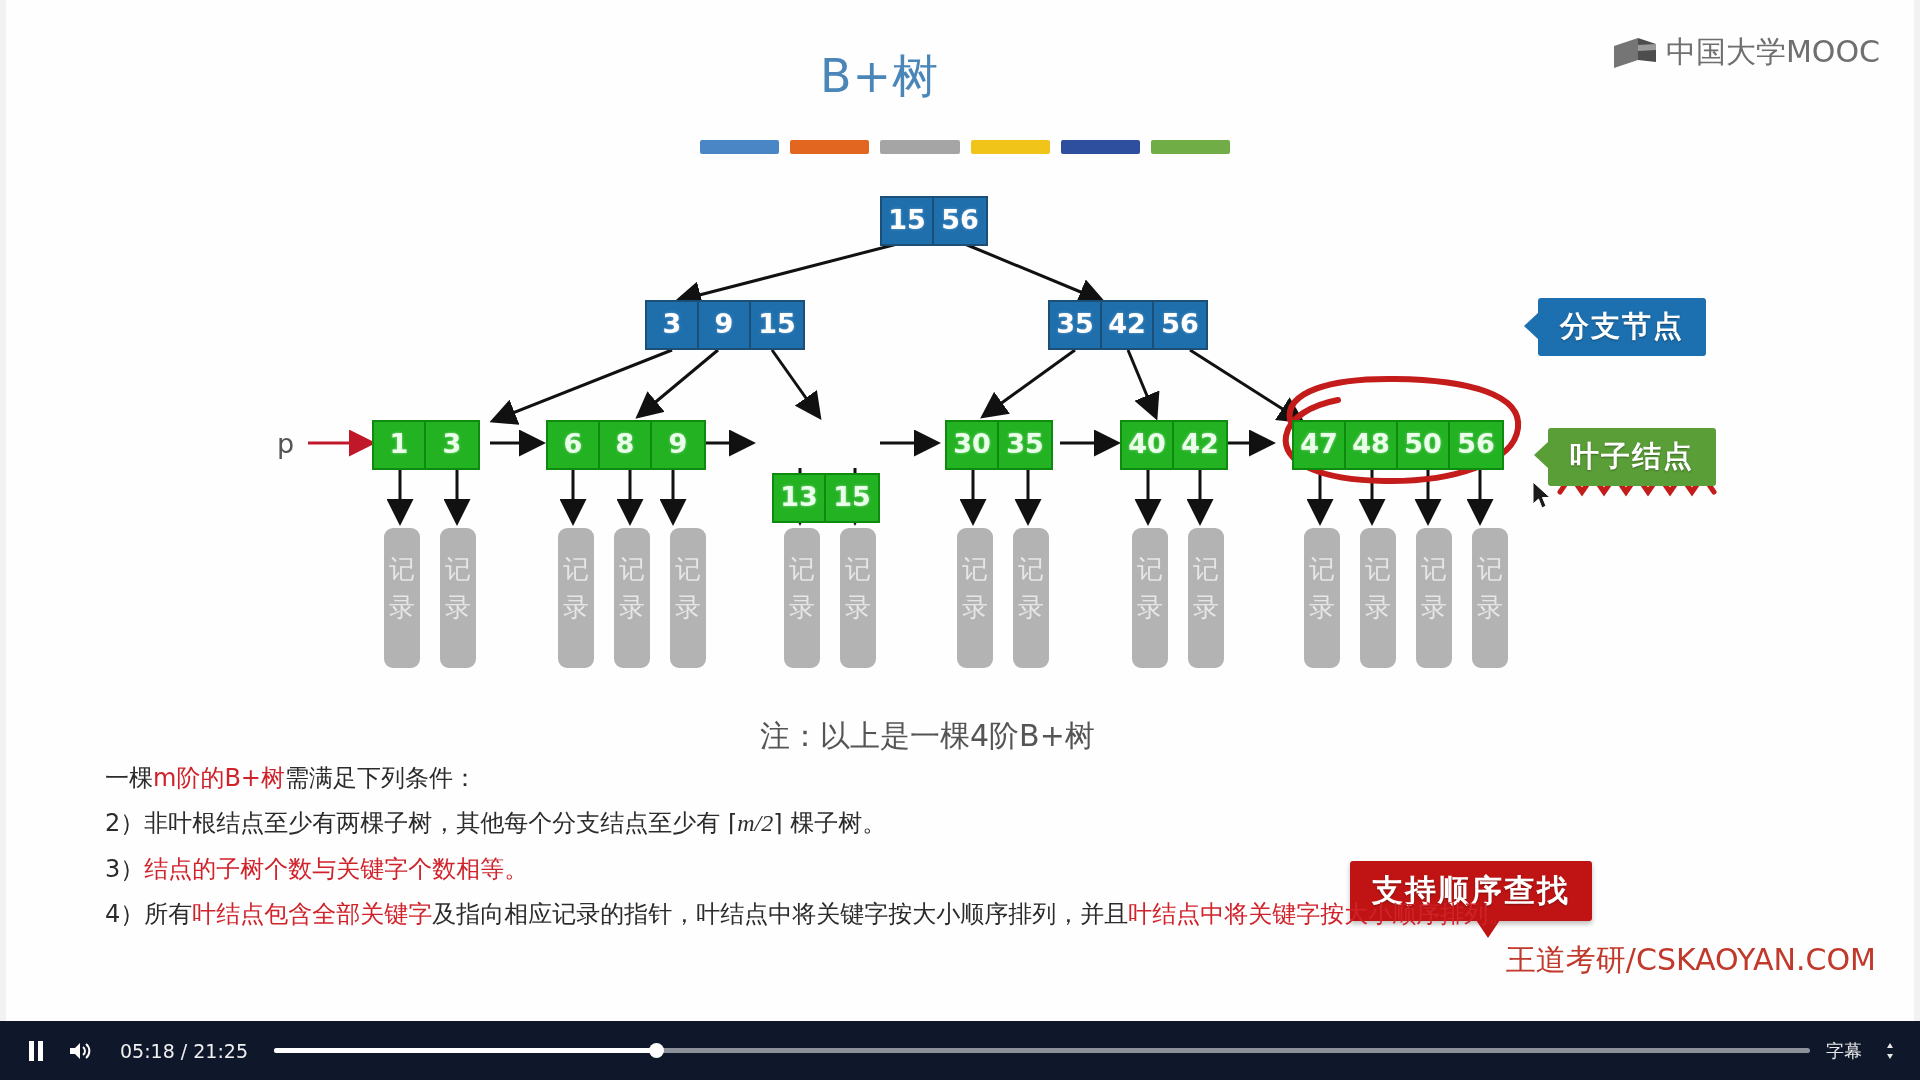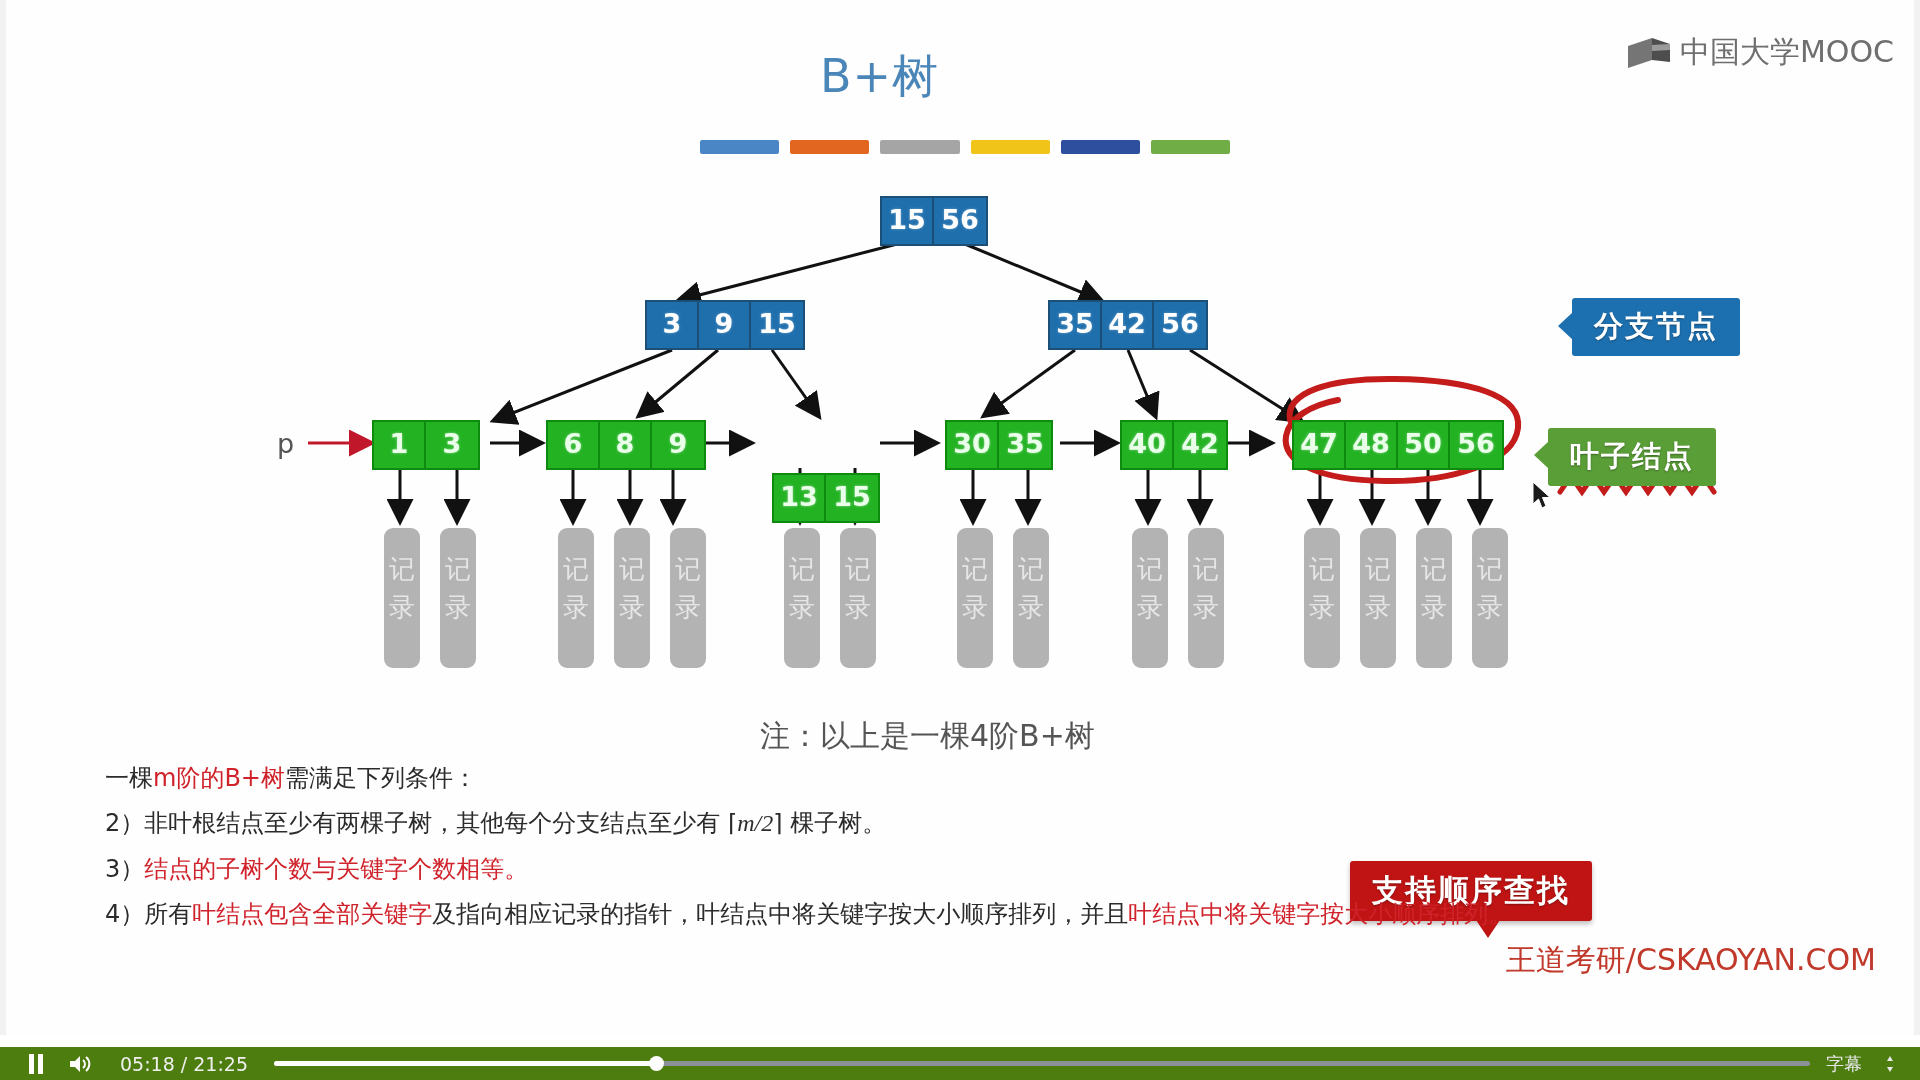--- a/index.html
+++ b/index.html
@@ -19,21 +19,21 @@
   
   .slide-title {
     position: absolute; left: 820px; top: 46px; width: 280px;
     font-size: 46px; color: #4a86b8; letter-spacing: 1px;
     font-family: "DejaVu Sans", "Liberation Sans", sans-serif;
   }
   .colorbar { position: absolute; left: 700px; top: 140px; width: 530px; height: 14px; display: flex; gap: 11px; }
   .colorbar span { flex: 1; border-radius: 2px; }
 
   
-  .mooc { position: absolute; right: 26px; top: 32px; display: flex; align-items: center; gap: 8px; }
+  .mooc { position: absolute; right: 40px; top: 32px; display: flex; align-items: center; gap: 8px; }
   .mooc-mark { width: 46px; height: 34px; position: relative; }
   .mooc-text { font-size: 30px; color: #6f6f6f; letter-spacing: 0px;
                font-family: "DejaVu Sans", "Liberation Sans", sans-serif; }
 
   
   .tree { position: absolute; left: 0; top: 0; width: 1920px; height: 740px; }
   .node { position: absolute; display: flex; border: 2px solid #1b4f78; background: #1f6fad; }
   .node .cell {
     min-width: 52px; height: 46px; line-height: 44px; text-align: center;
     color: #ffffff; font-size: 27px; font-weight: bold;
@@ -64,21 +64,21 @@
   .p-label { position: absolute; left: 277px; top: 428px; font-size: 27px; color: #555;
              font-family: "DejaVu Sans", "Liberation Sans", sans-serif; }
 
   
   .callout {
     position: absolute; color: #fff; font-size: 29px; font-weight: bold;
     padding: 9px 22px; border-radius: 3px; letter-spacing: 2px;
     text-shadow: 0 1px 2px rgba(0,0,0,.35);
     font-family: "DejaVu Sans", "Liberation Sans", sans-serif;
   }
-  .callout-blue { left: 1572px; top: 298px; background: #1d70b0; }
+  .callout-blue { left: 1538px; top: 298px; background: #1d70b0; }
   .callout-blue:before {
     content:""; position:absolute; left:-14px; top:14px;
     border-top: 14px solid transparent; border-bottom: 14px solid transparent;
     border-right: 15px solid #1d70b0;
   }
   .callout-green { left: 1548px; top: 428px; background: #5a9e37; }
   .callout-green:before {
     content:""; position:absolute; left:-14px; top:13px;
     border-top: 14px solid transparent; border-bottom: 14px solid transparent;
     border-right: 15px solid #5a9e37;
@@ -102,22 +102,22 @@
   .red { color: #d0222a; }
   .frac { font-style: italic; font-family: "Liberation Serif", "DejaVu Serif", serif; }
 
   .watermark { position: absolute; right: 44px; bottom: 54px; font-size: 30px; color: #c0392b;
                font-family: "DejaVu Sans", "Liberation Sans", sans-serif; }
 
   
   .cursor { position: absolute; left: 1533px; top: 482px; width: 0; height: 0; }
 
   
-  .player { position: absolute; left: 0; bottom: 0; width: 1920px; height: 33px;
-            background: #4d7c0f; display: flex; align-items: center; padding: 0 14px; }
+  .player { position: absolute; left: 0; bottom: 0; width: 1920px; height: 59px;
+            background: #0f172a; display: flex; align-items: center; padding: 0 14px; }
   .pbtn { width: 44px; height: 46px; display: flex; align-items: center; justify-content: center; cursor: pointer; }
   .time { color: #f0f0f0; font-size: 19px; margin: 0 10px 0 18px; white-space: nowrap;
           font-family: "DejaVu Sans", "Liberation Sans", sans-serif; }
   .seek { position: relative; flex: 1; height: 5px; background: #8b9099; margin: 0 16px; border-radius: 3px; cursor: pointer; }
   .seek .done { position: absolute; left: 0; top: 0; height: 5px; background: #ffffff; border-radius: 3px; }
   .seek .knob { position: absolute; top: -5px; width: 15px; height: 15px; background: #fff; border-radius: 50%; }
   .pright { color: #e8e8e8; font-size: 18px; display: flex; align-items: center; gap: 18px; padding-right: 6px;
             font-family: "DejaVu Sans", "Liberation Sans", sans-serif; }
   svg { display: block; }
 </style>

